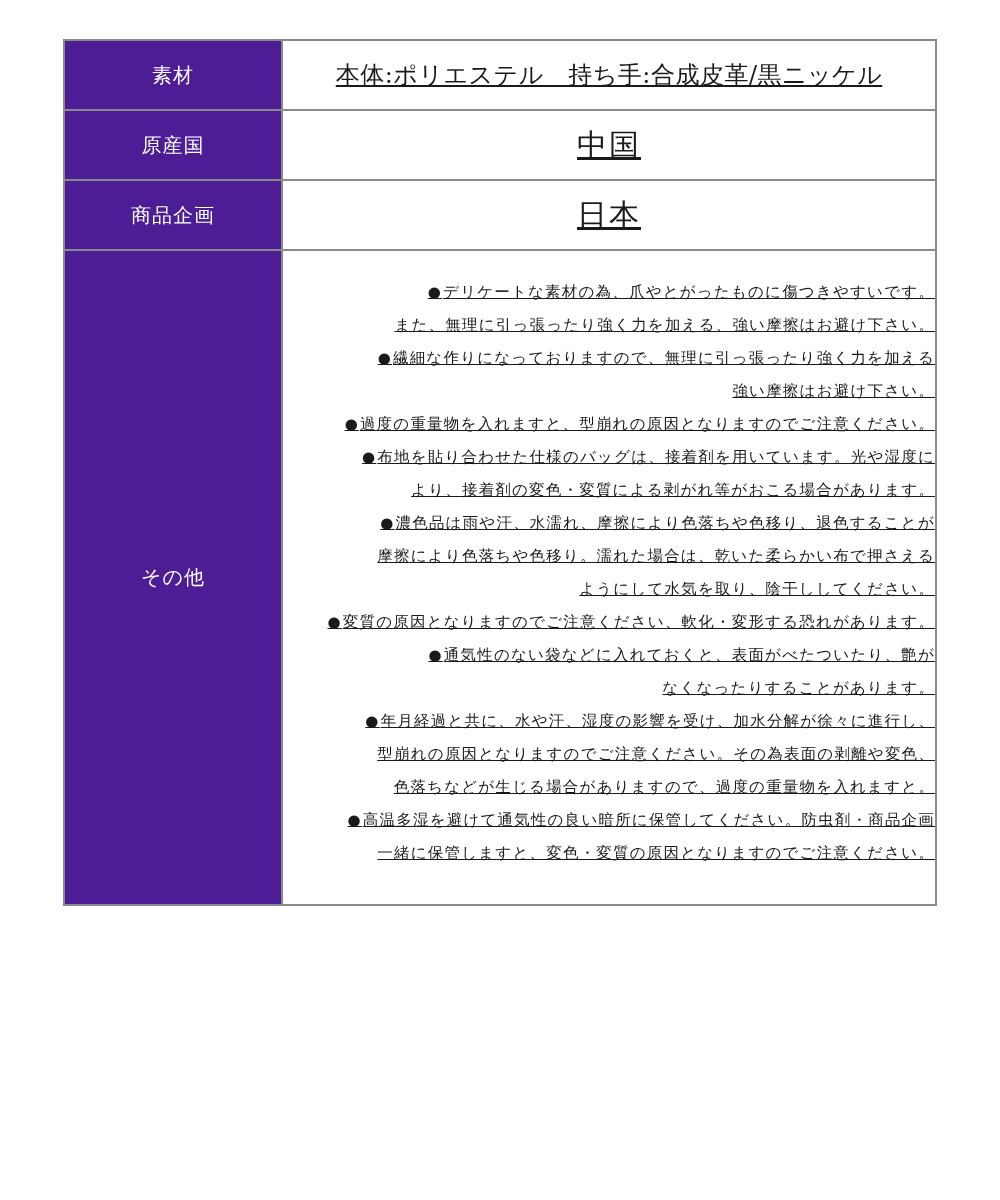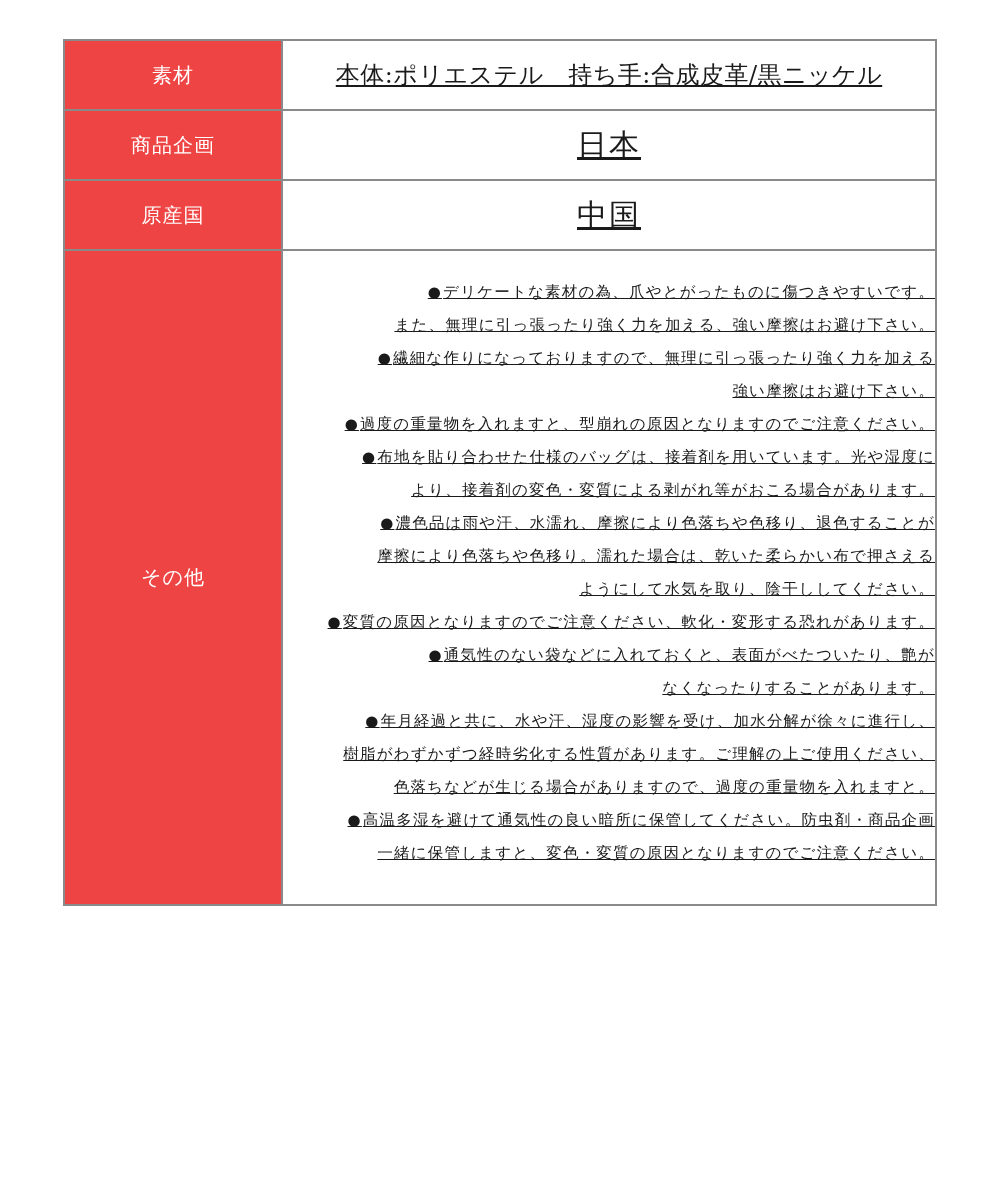--- a/index.html
+++ b/index.html
@@ -22,21 +22,21 @@
       border-collapse: collapse;
       table-layout: fixed;
     }
     .spec-table td {
       border: 2px solid #8a8a8a;
       padding: 0;
       vertical-align: middle;
     }
     .label-cell {
       width: 216px;
-      background: #ef4444;
+      background: #4c1d95;
       color: #ffffff;
       text-align: center;
       font-size: 20px;
       letter-spacing: 1px;
     }
     .value-cell {
       background: #ffffff;
       text-align: center;
       color: #1a1a1a;
       text-decoration: underline;
@@ -61,26 +61,26 @@
 </head>
 <body>
 
 <table class="spec-table">
   <tbody>
       <tr class="row-short">
     <td class="label-cell">素材</td>
     <td class="value-cell value-material">本体:ポリエステル　持ち手:合成皮革/黒ニッケル</td>
   </tr>
   <tr class="row-short">
+    <td class="label-cell">原産国</td>
+    <td class="value-cell value-big">中国</td>
+  </tr>
+  <tr class="row-short">
     <td class="label-cell">商品企画</td>
     <td class="value-cell value-big">日本</td>
-  </tr>
-  <tr class="row-short">
-    <td class="label-cell">原産国</td>
-    <td class="value-cell value-big">中国</td>
   </tr>
   <tr class="row-notes">
     <td class="label-cell">その他</td>
     <td class="value-cell">
       <div class="notes">
 
         <div>
           <span class="note-line"><span class="bullet">●</span><span>デリケートな素材の為、爪やとがったものに傷つきやすいです。</span></span>
           <span class="note-line indent">また、無理に引っ張ったり強く力を加える、強い摩擦はお避け下さい。</span>
         </div>
@@ -109,21 +109,21 @@
           <span class="note-line"><span class="bullet">●</span><span>変質の原因となりますのでご注意ください、軟化・変形する恐れがあります。</span></span>
         </div>
 
         <div>
           <span class="note-line"><span class="bullet">●</span><span>通気性のない袋などに入れておくと、表面がべたついたり、艶が</span></span>
           <span class="note-line indent">なくなったりすることがあります。</span>
         </div>
 
         <div>
           <span class="note-line"><span class="bullet">●</span><span>年月経過と共に、水や汗、湿度の影響を受け、加水分解が徐々に進行し、</span></span>
-          <span class="note-line indent">樹脂がわずかずつ経時劣化する性質があります。ご理解の上ご使用ください、</span>
+          <span class="note-line indent">型崩れの原因となりますのでご注意ください。その為表面の剥離や変色、</span>
           <span class="note-line indent">色落ちなどが生じる場合がありますので、過度の重量物を入れますと。</span>
         </div>
 
         <div>
           <span class="note-line"><span class="bullet">●</span><span>高温多湿を避けて通気性の良い暗所に保管してください。防虫剤・商品企画</span></span>
           <span class="note-line indent">一緒に保管しますと、変色・変質の原因となりますのでご注意ください。</span>
         </div>
       </div>
     </td>
   </tr>

